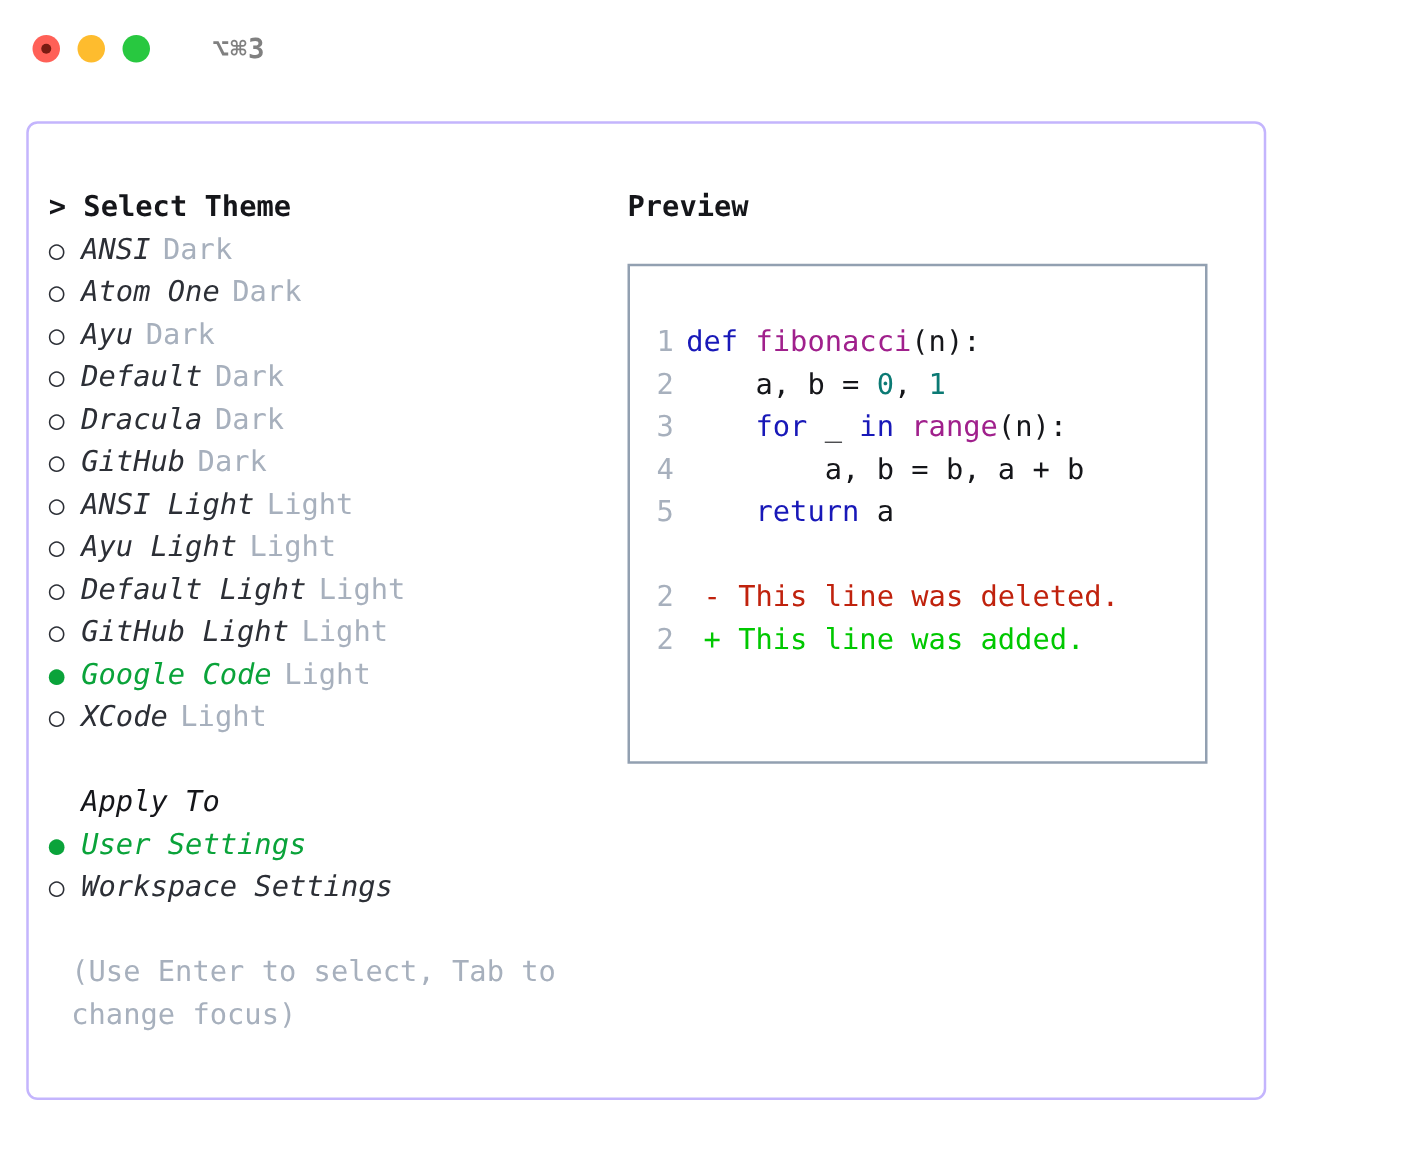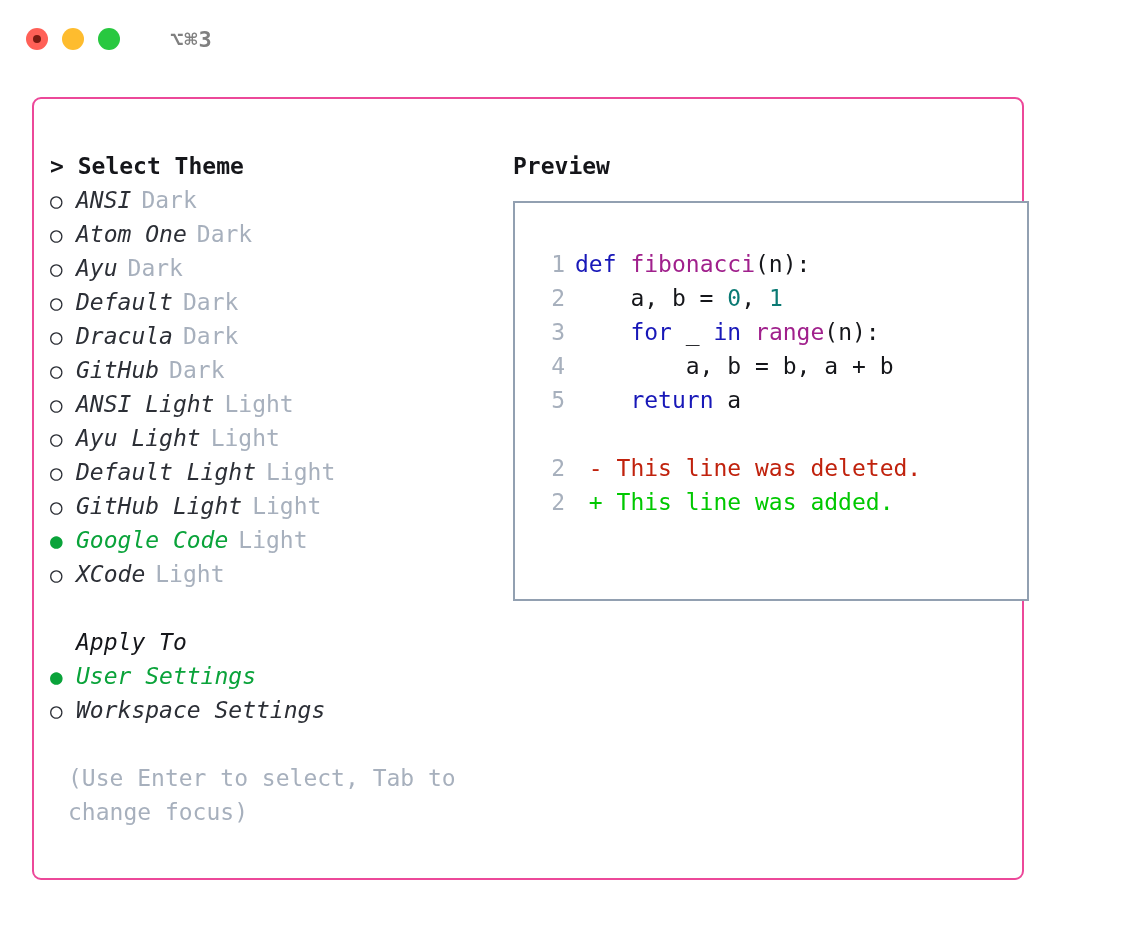--- a/index.html
+++ b/index.html
@@ -65,25 +65,25 @@
     font-size: 22px;
     font-weight: 700;
     letter-spacing: 1px;
     color: #808080;
     white-space: pre;
   }
 
   
   #main-panel {
     position: absolute;
-    left: 32px;
+    left: 21px;
     top: 97px;
     width: 992px;
     height: 783px;
-    border: 2px solid #ec4899;
+    border: 2px solid #c4b5fd;
     border-radius: 9px;
     box-sizing: border-box;
     background: #ffffff;
   }
 
   
   #theme-column {
     position: absolute;
     left: 16px;
     top: 50px;
@@ -151,27 +151,27 @@
     font-size: 23px;
     line-height: 34px;
     color: #a7b0bd;
     width: 420px;
     white-space: pre-wrap;
     margin-left: 18px;
   }
 
   
   #preview-box {
-    margin-top: 18px;
-    width: 516px;
+    margin-top: 28px;
+    width: 464px;
     height: 400px;
     border: 2px solid #92a0b1;
     box-sizing: border-box;
     background: #ffffff;
-    padding: 44px 0 0 24px;
+    padding: 44px 0 0 9px;
   }
 
   .code-line {
     height: 34px;
     line-height: 34px;
     font-size: 23px;
     white-space: pre;
   }
   .lineno {
     display: inline-block;

